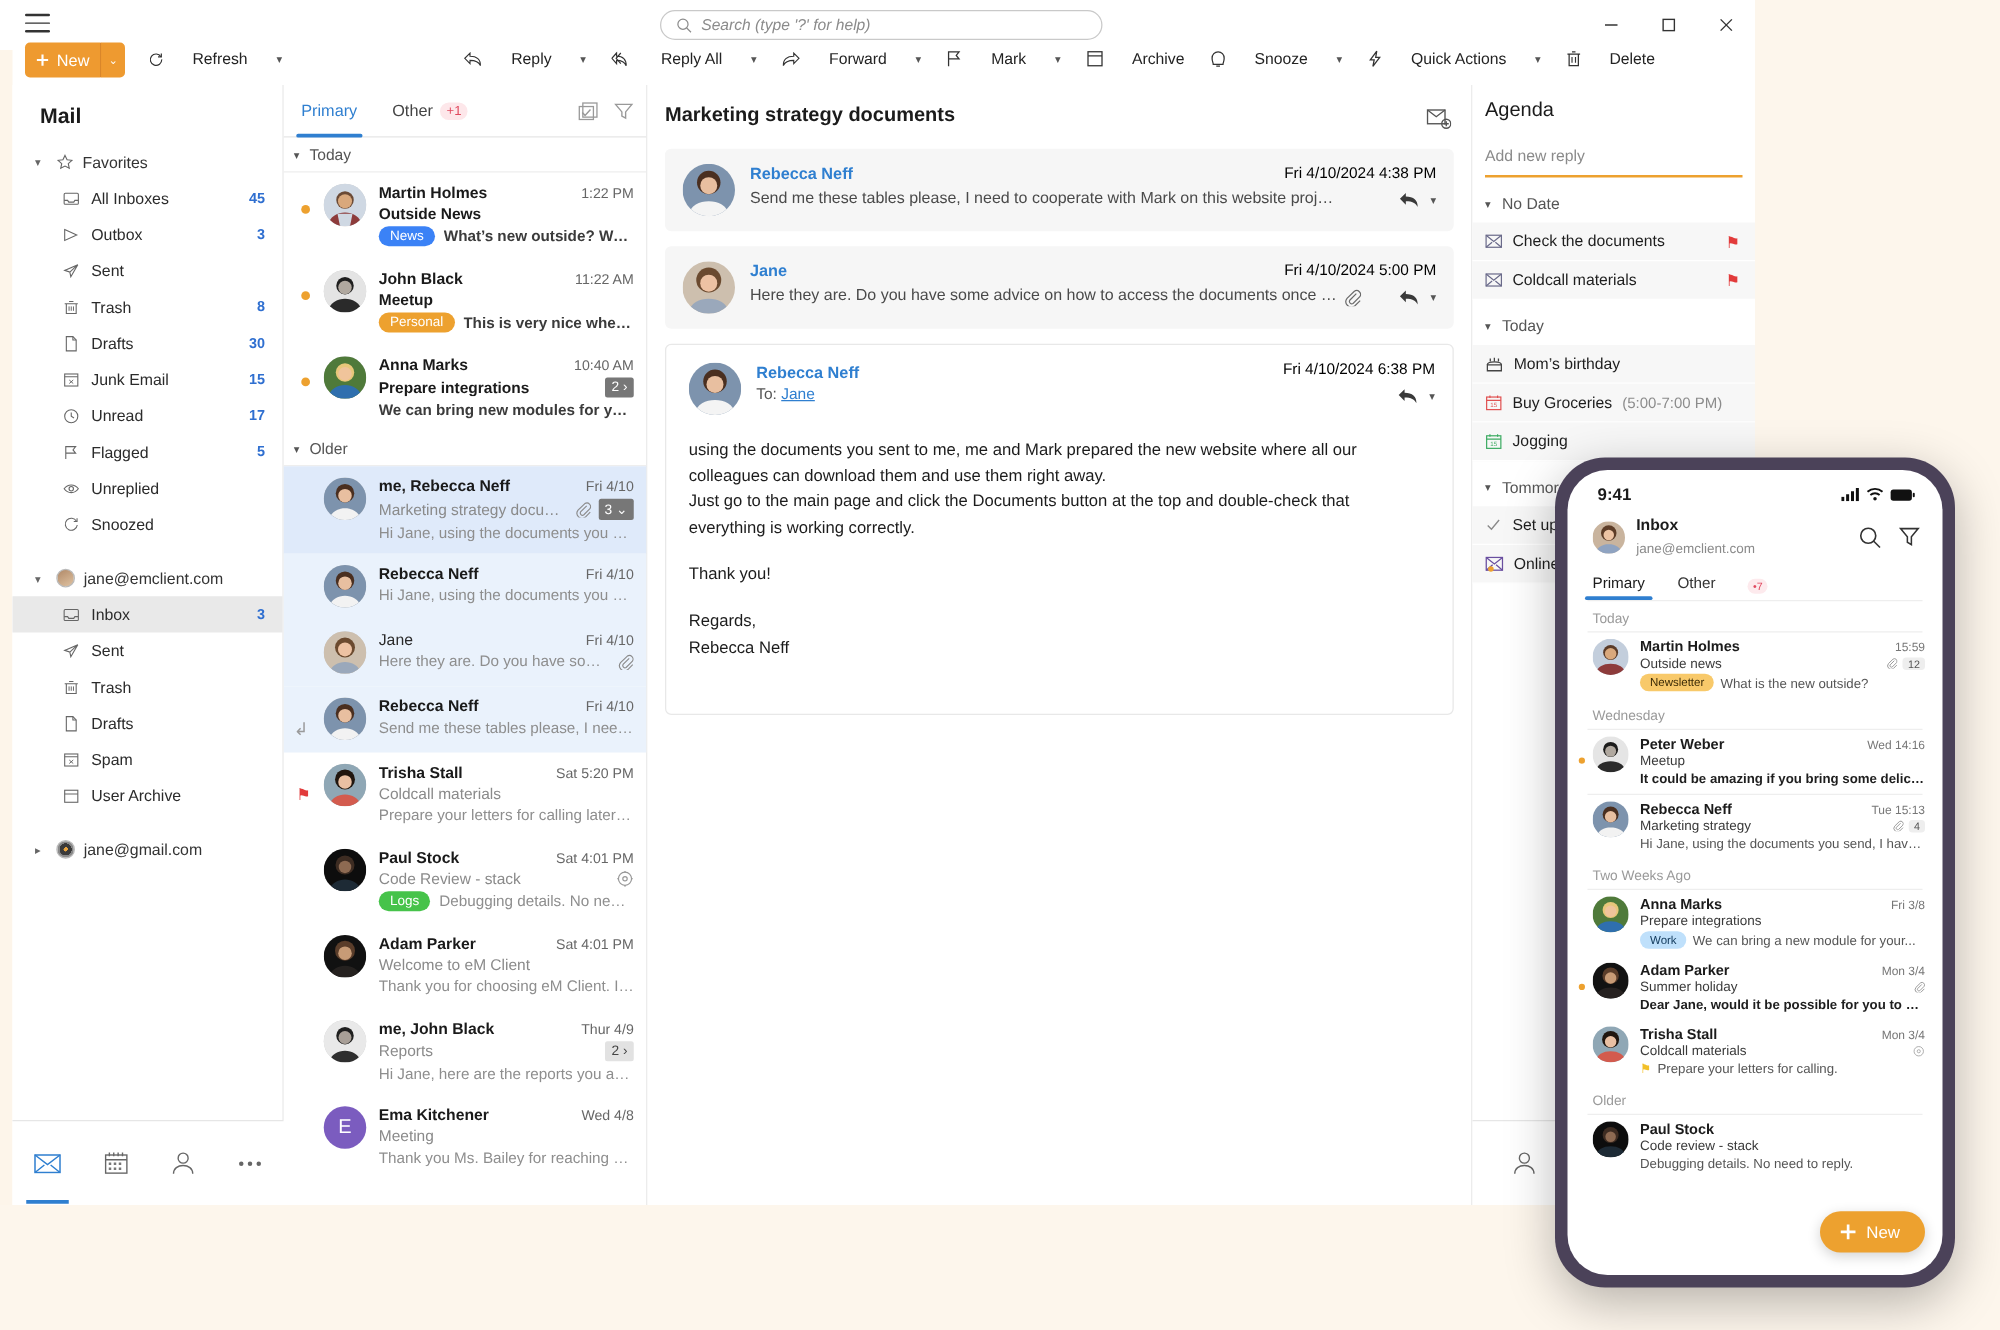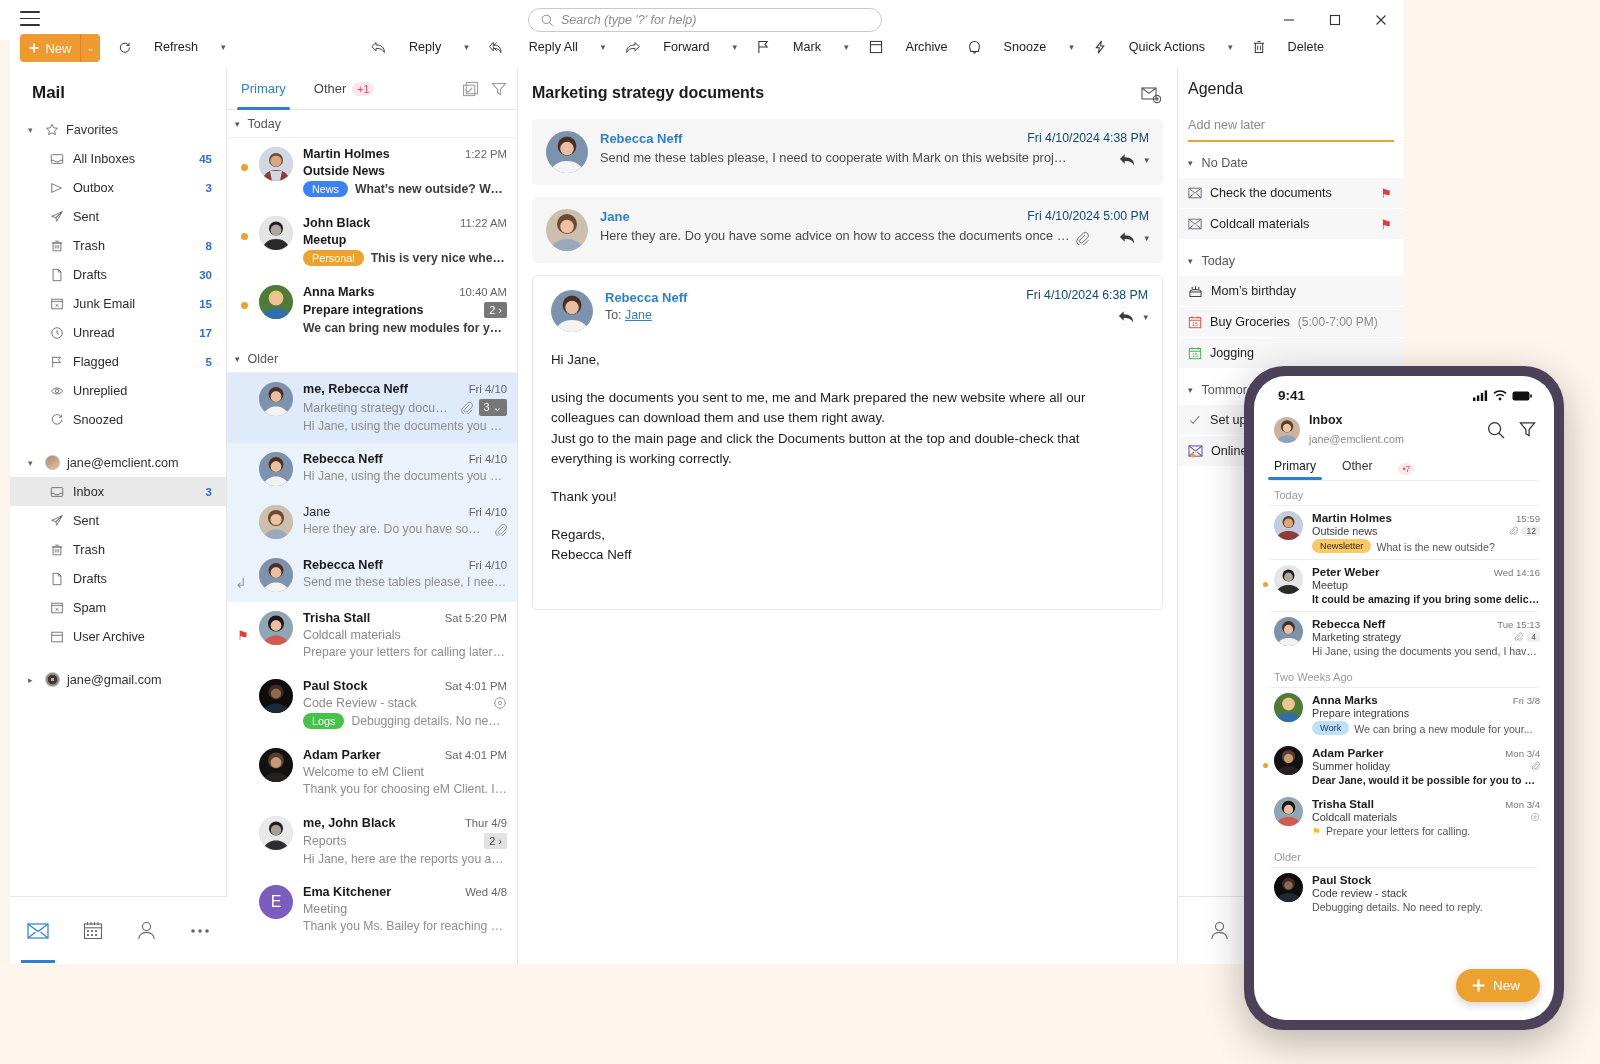--- a/index.html
+++ b/index.html
@@ -100,21 +100,21 @@
   .readpane { position:absolute; left:518px; top:68px; width:660px; height:896px; background:#fff; border-right:1px solid #e6e6e6; }
   .rp-title { font-size:16px; font-weight:bold; padding:16px 0 12px 14px; }
   .rp-topicon { position:absolute; right:16px; top:18px; }
   .msgcard { margin:5px 14px 12px 14px; background:#f6f6f6; border-radius:5px; padding:12px 14px; display:flex; gap:12px; position:relative;}
   .msgcard.open { background:#fff; border:1px solid #e8e8e8; padding-bottom:26px;}
   .mc-av { width:42px; height:42px; border-radius:50%; flex:none; overflow:hidden;}
   .mc-name { font-size:13px; color:#2f7fd0; font-weight:bold;}
   .mc-to { font-size:12.4px; color:#555; margin-top:3px;}
   .mc-to a { color:#2f7fd0; }
   .mc-prev { font-size:12.8px; color:#4a4a4a; margin-top:4px; white-space:nowrap; overflow:hidden; text-overflow:ellipsis; max-width:470px;}
-  .mc-date { position:absolute; right:14px; top:12px; font-size:12.3px; color:#0c4a6e;}
+  .mc-date { position:absolute; right:14px; top:12px; font-size:12.3px; color:#000000;}
   .mc-actions { position:absolute; right:14px; top:34px; display:flex; align-items:center; gap:8px;}
   .mc-attach { position:absolute; right:74px; top:34px; }
   .mailbody { font-size:13.3px; line-height:1.55; color:#1c1c1c; margin-top:18px;}
   .mailbody p { margin:0 0 17px 0; }
 
   
   .agenda { position:absolute; left:1178px; top:68px; width:226px; height:828px; background:#fff; }
   .ag-title { font-size:16px; font-weight:normal; padding:12px 0 12px 10px; }
   .ag-add { margin:2px 10px 0 10px; padding:6px 0 8px 0; font-size:12.6px; color:#8a8a8a; border-bottom:2px solid #eda12f; }
   .ag-group { display:flex; align-items:center; gap:9px; height:30px; padding-left:10px; font-size:12.6px; color:#555; cursor:pointer; margin-top:6px;}
@@ -873,33 +873,32 @@
         </div>
         <div class="mc-date">Fri 4/10/2024 6:38 PM</div>
         <div class="mc-actions">
           <svg width="17" height="14" viewBox="0 0 18 14">
                 <path d="M6 1 1 6l5 5V8c5.5 0 8.5 1.5 10 5 .3-6-3.5-9-10-9z" fill="#3a3a3a"></path>
               </svg>
           <span class="caret">▾</span>
         </div>
       </div>
       <div class="mailbody">
-        <p>Hi Jane,</p>
         <p style="white-space:pre-line">using the documents you sent to me, me and Mark prepared the new website where all our colleagues can download them and use them right away.
 Just go to the main page and click the Documents button at the top and double-check that everything is working correctly.</p>
         <p>Thank you!</p>
         <p style="white-space:pre-line">Regards,
 Rebecca Neff</p>
       </div>
     </div>
   </div>
 
   <div class="agenda">
     <div class="ag-title">Agenda</div>
-    <div class="ag-add"><span>Add new later</span></div>
+    <div class="ag-add"><span>Add new reply</span></div>
 
     <div class="ag-group">
       <span class="caret">▾</span>
       <span>No Date</span>
     </div>
     <div class="ag-item">
       <svg width="14" height="12" viewBox="0 0 16 13">
             <rect x="1" y="1" width="14" height="11" fill="none" stroke="#6a6a8a" stroke-width="1.1"></rect>
             <path d="M1 1l7 5.6L15 1M1 12l5.5-4.6M15 12L9.5 7.4" fill="none" stroke="#6a6a8a" stroke-width="1.1"></path>
           </svg>
@@ -1057,20 +1056,21 @@
             <span class="ph-cnt">12</span>
           </span>
         </span>
         <span class="ph-l3">
           <span class="ph-tag" style="background:#f8c96a; color:#3a2a06">Newsletter</span>
           <span class="ph-prev">What is the new outside?</span>
         </span>
       </span>
     </div>
 
+    <div class="ph-grp">Wednesday</div>
     <div class="ph-sep"></div>
     <div class="ph-row dot">
       <span class="ph-av">
             <svg viewBox="0 0 29 29" class="face">
               <rect width="29" height="29" fill="#e5e5e5"></rect>
               <circle cx="14.5" cy="10.5" r="6" fill="#1c1c1c"></circle>
               <circle cx="14.5" cy="12" r="4.4" fill="#b0a89f"></circle>
               <path d="M2 29c1.4-6.5 6.5-9 12.5-9S25.6 22.5 27 29z" fill="#2b2b2b"></path>
             </svg>
           </span>

